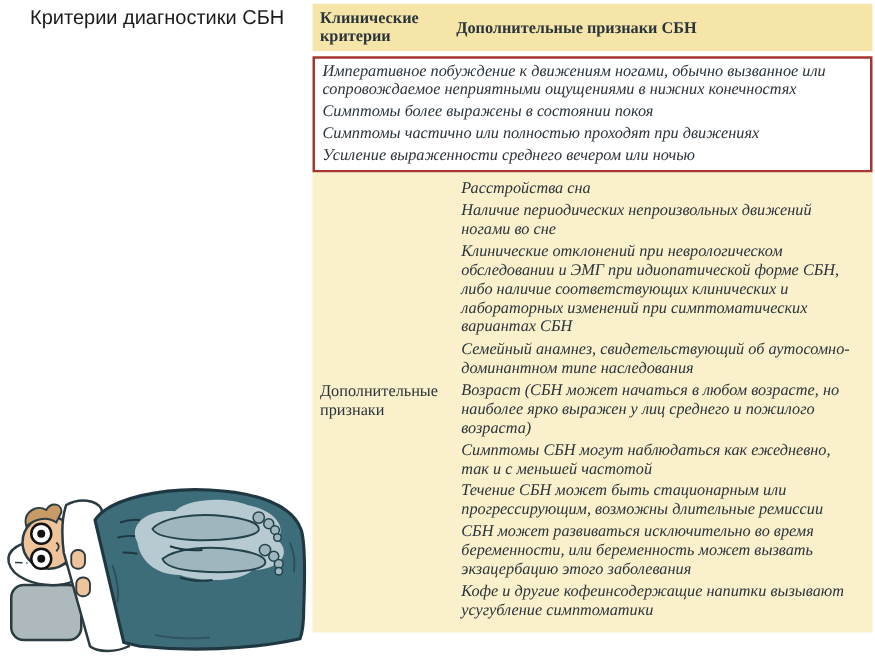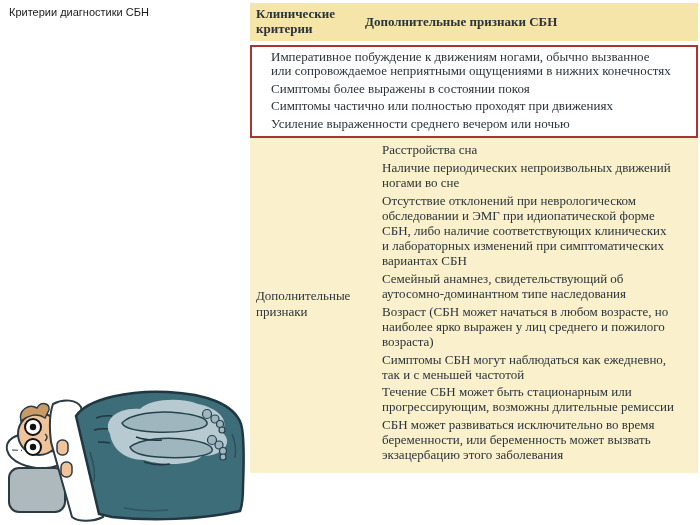--- a/index.html
+++ b/index.html
@@ -1,23 +1,23 @@
 <!DOCTYPE html>
 <html><head>
 <meta charset="utf-8">
 <style>
   html,body{margin:0;padding:0;}
   body{
     width:700px;height:525px;position:relative;background:#ffffff;
     font-family:"Liberation Serif",serif;overflow:hidden;
   }
   .page-title{
-    position:absolute;left:9px;top:6px;
+    position:absolute;left:24px;top:6px;
     font-family:"Liberation Sans",sans-serif;
-    font-size:11px;color:#1a1a1a;
+    font-size:16px;color:#1a1a1a;
   }
   .tbl{
     position:absolute;left:250px;top:3px;width:448px;
     color:#2a343b;font-size:13px;
   }
   .hdr{
     display:flex;background:#f6e5a8;
     font-weight:bold;line-height:1.18;padding:3px 0 4px;
   }
   .c1{flex:0 0 107px;padding-left:6px;}
@@ -25,21 +25,21 @@
   .hdr .c2{align-self:center;}
   .gap{height:4px;background:#ffffff;}
   .sec{display:flex;}
   .sec-obligate{
     border:2px solid #a6362f;background:#ffffff;padding:1px 0 2px;
   }
   .sec-additional{
     background:#faf0cb;padding:3px 0 7px;
   }
   .sec .c1{align-self:center;line-height:1.18;}
-  .item{margin:2px 17px 3px;line-height:1.12;}
+  .item{margin:2px 4px 3px;line-height:1.12;font-style:italic;}
   .sec-additional .item{line-height:1.15;}
   .bed{position:absolute;left:4px;top:390px;width:242px;height:133px;}
 </style>
 </head>
 <body>
 
 <div class="page-title">Критерии диагностики СБН</div>
 
 <div class="tbl">
   <div class="hdr">
@@ -55,26 +55,27 @@
       <div class="item">Симптомы частично или полностью проходят при движениях</div>
       <div class="item">Усиление выраженности среднего вечером или ночью</div>
     </div>
   </div>
 
   <div class="sec sec-additional">
     <div class="c1">Дополнительные признаки</div>
     <div class="c2">
       <div class="item">Расстройства сна</div>
       <div class="item">Наличие периодических непроизвольных движений ногами во сне</div>
-      <div class="item">Отсутствие отклонений при неврологическом обследовании и ЭМГ при идиопатической форме СБН, либо наличие соответствующих клинических и лабораторных изменений при симптоматических вариантах СБН</div>
+      <div class="item">Клинические отклонений при неврологическом обследовании и ЭМГ при идиопатической форме СБН, либо наличие соответствующих клинических и лабораторных изменений при симптоматических вариантах СБН</div>
       <div class="item">Семейный анамнез, свидетельствующий об аутосомно-доминантном типе наследования</div>
       <div class="item">Возраст (СБН может начаться в любом возрасте, но наиболее ярко выражен у лиц среднего и пожилого возраста)</div>
       <div class="item">Симптомы СБН могут наблюдаться как ежедневно, так и с меньшей частотой</div>
       <div class="item">Течение СБН может быть стационарным или прогрессирующим, возможны длительные ремиссии</div>
       <div class="item">СБН может развиваться исключительно во время беременности, или беременность может вызвать экзацербацию этого заболевания</div>
+      <div class="item">Кофе и другие кофеинсодержащие напитки вызывают усугубление симптоматики</div>
     </div>
   </div>
 </div>
 
 <svg class="bed" viewBox="0 0 242 133" aria-hidden="true">
 
   <rect x="5" y="78" width="56" height="44" rx="10" fill="#aeb9bd" stroke="#2b3b42" stroke-width="2"></rect>
 
   <g>
     <path d="M3 60 C1 50 12 43 26 44 C44 45 60 52 63 61 C65 70 56 77 42 78 C24 79 6 72 3 60 Z" fill="#ffffff" stroke="#2b3b42" stroke-width="2"></path>

